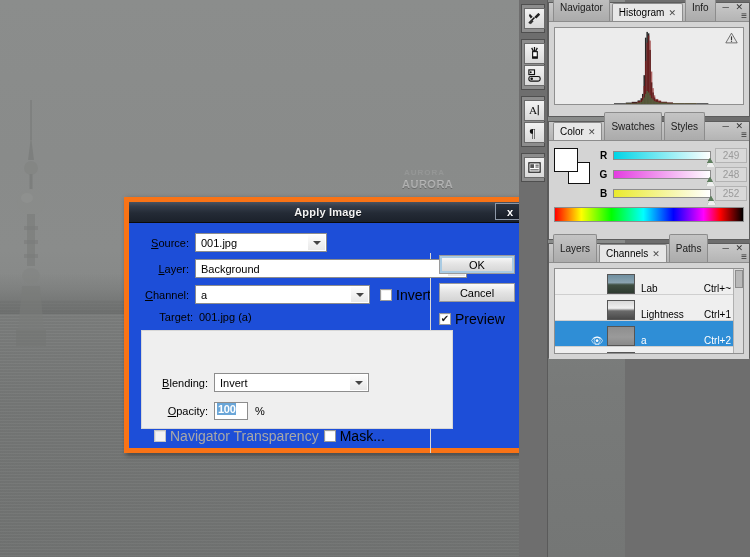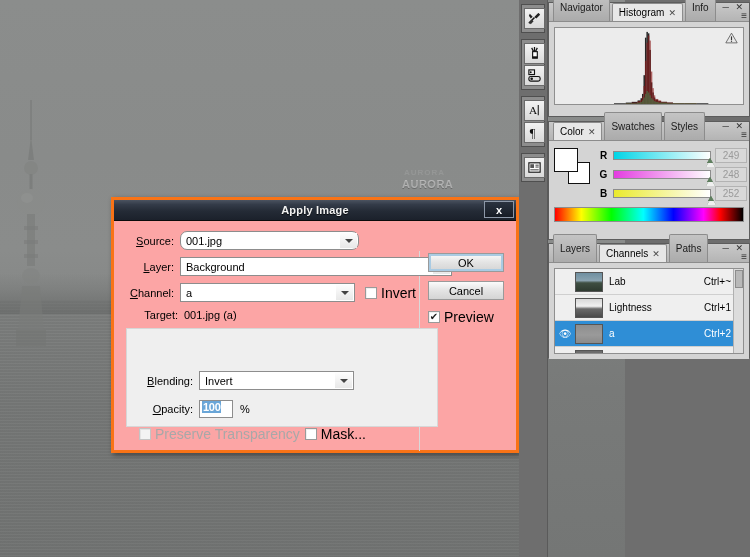--- a/index.html
+++ b/index.html
@@ -44,23 +44,23 @@
     user-select:none;
   }
   #watermark-ghost{
     position:absolute; left:404px; top:168px;
     font-size:8px; letter-spacing:1px; font-weight:bold;
     color:rgba(200,200,200,.20);
   }
 
   
   #apply-image-dialog{
-    position:absolute; left:111px; top:197px; width:408px; height:256px;
-    background:#fca5a5;
-    border:3px solid #f97316;
+    position:absolute; left:124px; top:197px; width:408px; height:256px;
+    background:#1d4ed8;
+    border:5px solid #f97316;
     box-shadow:2px 2px 5px rgba(0,0,0,.45);
   }
   #dialog-titlebar{
     position:relative;
     height:21px;
     background:linear-gradient(180deg,#4b5360 0%,#343c49 22%,#242b36 55%,#1b212b 100%);
     border-bottom:1px solid #0a0a0a;
     display:flex; align-items:center; justify-content:center;
   }
   #dialog-title{
@@ -100,21 +100,21 @@
     position:absolute; right:1px; top:1px; bottom:1px; width:17px;
     background:linear-gradient(180deg,#fdfdfd 0%,#e8e8e8 100%);
     display:flex; align-items:center; justify-content:center;
   }
   .combo .arrow:after{
     content:""; width:0;height:0;
     border-left:4px solid transparent; border-right:4px solid transparent;
     border-top:4px solid #444;
   }
 
-  #row-source .combo{ width:179px;border-radius:7px; }
+  #row-source .combo{ width:132px; }
   #row-layer  .combo{ width:272px; }
   #row-channel .combo{ width:175px; }
   #row-blending .combo{ width:155px; }
 
   .label-w{ width:54px; }
 
   
   .cbx{
     width:12px; height:12px; border:1px solid #9a9a9a; background:#fff;
     display:inline-flex; align-items:center; justify-content:center;
@@ -255,23 +255,23 @@
   }
   #spectrum{
     height:15px; margin-top:4px; border:1px solid #8d8d8d;
     background:linear-gradient(90deg,#ff0000 0%,#ffff00 14%,#00ff00 30%,#00ffff 47%,#0000ff 63%,#ff00ff 79%,#ff0000 88%,#000000 100%);
   }
 
   
   #panel-channels{ top:243px; height:115px; }
   #channel-list{ background:#efefef; border:1px solid #8f8f8f; height:86px; overflow:hidden; position:relative;}
   .chan-row{
-    display:flex; align-items:center; height:26px;
+    display:flex; align-items:flex-end; height:26px;
     border-bottom:1px solid #cfcfcf; cursor:pointer;
-    font-size:10px; color:#000;
+    font-size:10px; color:#000;padding-left:32px;
   }
   .chan-row.selected{ background:#2f8ed6; color:#fff; }
   .chan-eye{ width:20px; text-align:center; font-size:10px; flex:0 0 auto;}
   .chan-thumb{ width:28px; height:20px; border:1px solid #555; flex:0 0 auto; margin-right:6px; }
   .chan-name{ flex:1 1 auto; }
   .chan-key{ padding-right:12px; font-size:10px; }
   #chan-scroll{
     position:absolute; right:0; top:0; bottom:0; width:10px;
     background:#dcdcdc; border-left:1px solid #b0b0b0;
   }
@@ -360,21 +360,21 @@
       <div id="opacity-row">
         <span class="field-label" style="width:62px;"><span class="u">O</span>pacity:</span>
         <div id="opacity-input">
           <span id="opacity-sel">100</span>
         </div>
         <span id="pct">%</span>
       </div>
 
       <label class="cb-wrap disabled" style="margin:8px 0 0 2px;">
         <span class="cbx disabled"></span>
-        <span>Preserve Transparency</span>
+        <span>Navigator Transparency</span>
       </label>
 
       <label class="cb-wrap" style="margin:5px 0 0 2px;">
         <span class="cbx"></span>
         <span>Mask...</span>
       </label>
     </div>
 
     <div id="btn-col">
       <div class="dlg-btn" id="ok-button">OK</div>

